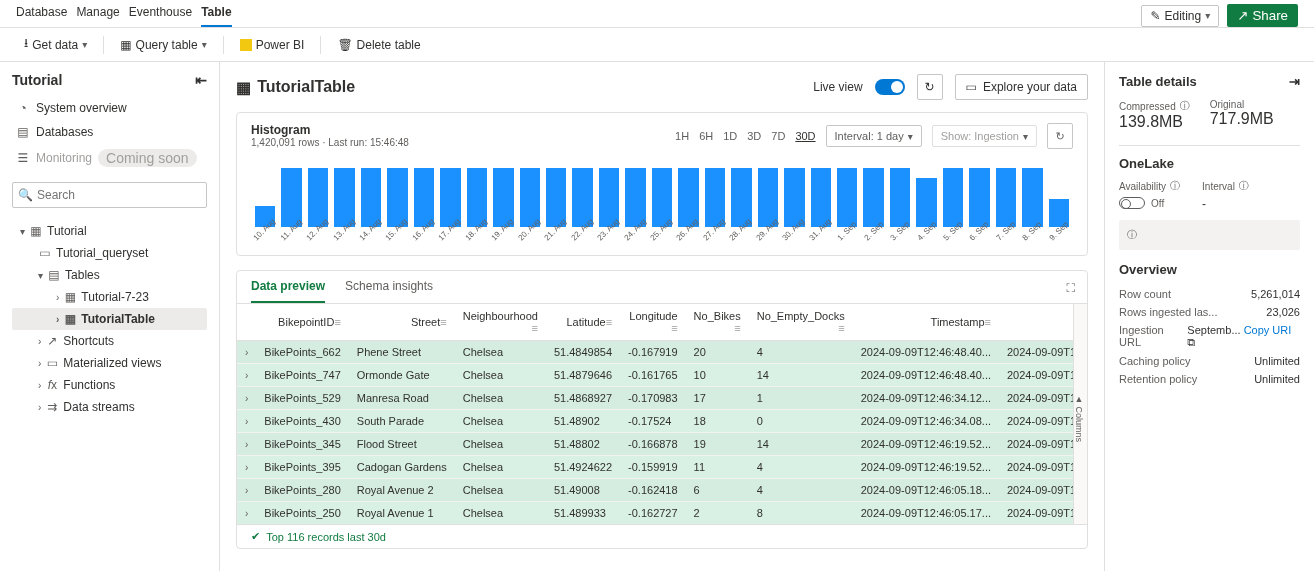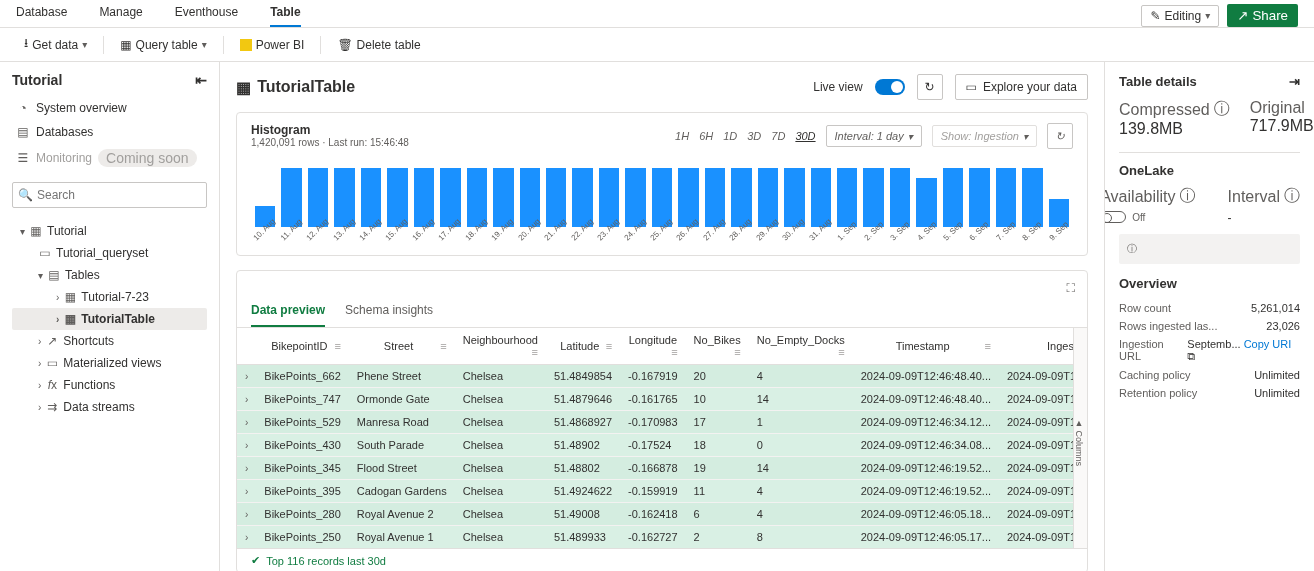--- a/index.html
+++ b/index.html
@@ -1,18 +1,18 @@
 <!DOCTYPE html>
 <html><head>
 <meta charset="utf-8">
 <style>
 * { box-sizing: border-box; margin: 0; padding: 0; }
 body { font-family: "Segoe UI", -apple-system, sans-serif; font-size: 12px; color: #323130; background: #fff; width: 1314px; height: 571px; overflow: hidden; }
 .top-tabs { display: flex; align-items: center; justify-content: space-between; padding: 4px 16px 0; border-bottom: 1px solid #e1dfdd; height: 28px; }
-.top-tabs-left { display: flex; gap: 32px; }
+.top-tabs-left { display: flex; gap: 9px; }
 .top-tab { padding-bottom: 6px; cursor: pointer; color: #323130; border-bottom: 2px solid transparent; }
 .top-tab.active { font-weight: 600; border-bottom-color: #0078d4; }
 .top-tabs-right { display: flex; gap: 8px; align-items: center; }
 .btn-edit { display: flex; align-items: center; gap: 4px; border: 1px solid #c8c6c4; border-radius: 2px; padding: 3px 8px; cursor: pointer; background: #fff; }
 .btn-share { background: #107c41; color: #fff; border: none; border-radius: 2px; padding: 4px 10px; cursor: pointer; display: flex; align-items: center; gap: 4px; }
 .toolbar { display: flex; align-items: center; gap: 4px; padding: 6px 16px; border-bottom: 1px solid #e1dfdd; height: 34px; }
 .tool-btn { display: flex; align-items: center; gap: 4px; padding: 4px 8px; cursor: pointer; border-radius: 2px; }
 .divider { width: 1px; height: 18px; background: #e1dfdd; margin: 0 4px; }
 .pbi-icon { width: 12px; height: 12px; background: #f2c811; display: inline-block; }
 .main { display: flex; height: calc(571px - 62px); }
@@ -37,50 +37,50 @@
 .title-row .right { display: flex; align-items: center; gap: 12px; }
 .toggle { width: 30px; height: 16px; background: #0078d4; border-radius: 8px; position: relative; cursor: pointer; }
 .toggle::after { content: ""; position: absolute; right: 2px; top: 2px; width: 12px; height: 12px; background: #fff; border-radius: 50%; }
 .icon-btn { width: 26px; height: 26px; border: 1px solid #c8c6c4; border-radius: 2px; display: flex; align-items: center; justify-content: center; cursor: pointer; }
 .explore-btn { border: 1px solid #c8c6c4; border-radius: 2px; padding: 5px 10px; cursor: pointer; display: flex; align-items: center; gap: 6px; }
 .card { border: 1px solid #e1dfdd; border-radius: 4px; padding: 10px 14px; margin-bottom: 14px; }
 .histo-top { display: flex; justify-content: space-between; align-items: flex-start; margin-bottom: 5px; gap: 41px; }
 .histo-title { font-size: 12px; font-weight: 600; }
 .histo-sub { font-size: 10px; color: #605e5c; }
 .range-group { display: flex; align-items: center; gap: 10px; font-size: 11px; color: #605e5c; }
-.range-group span { cursor: pointer; font-style: italic; }
+.range-group span { cursor: pointer; }
 .range-group span.active { color: #323130; text-decoration: underline; }
 .interval-btn { border: 1px solid #c8c6c4; border-radius: 2px; padding: 4px 8px; cursor: pointer; display: flex; align-items: center; gap: 4px; font-size: 11px; }
 .show-btn { border: 1px solid #e1dfdd; border-radius: 2px; padding: 4px 8px; color: #a19f9d; display: flex; align-items: center; gap: 4px; font-size: 11px; }
 .chart { display: flex; align-items: flex-end; gap: 6px; height: 70px; margin-top: 8px; padding: 0 4px; }
 .bar { flex: 1; min-width: 0; background: #1a91ff; height: 85%; position: relative; }
 .bar-label { position: absolute; bottom: -18px; left: 50%; transform: translateX(-50%) rotate(-45deg); transform-origin: top left; font-size: 8px; color: #605e5c; white-space: nowrap; }
 .card.chart-card { padding-bottom: 28px; }
 .tabs { display: flex; gap: 20px; border-bottom: 1px solid #e1dfdd; margin-bottom: 0; }
 .tab { padding: 8px 0; cursor: pointer; color: #605e5c; border-bottom: 2px solid transparent; font-size: 12px; }
 .tab.active { color: #107c41; border-bottom-color: #107c41; font-weight: 600; }
 .preview-card { border: 1px solid #e1dfdd; border-radius: 4px; position: relative; }
-.preview-card .tabs { padding: 0 14px; margin-top: 24px; }
+.preview-card .tabs { padding: 0 14px; }
 .expand-btn { position: absolute; right: 12px; top: 10px; cursor: pointer; color: #605e5c; }
 .tbl-wrap { overflow-x: auto; }
 table.data { width: 100%; border-collapse: collapse; font-size: 11px; }
-table.data th { text-align: center; padding: 6px 8px; color: #323130; font-weight: 400; background: #fff; border-bottom: 1px solid #e1dfdd; position: relative; }
+table.data th { text-align: right; padding: 6px 8px; color: #323130; font-weight: 400; background: #fff; border-bottom: 1px solid #e1dfdd; position: relative; }
 table.data th .sort { float: right; color: #a19f9d; }
 table.data td { padding: 5px 8px; border-bottom: 1px solid #f3f2f1; white-space: nowrap; overflow: hidden; text-overflow: ellipsis; }
 table.data tr.dr { background: #d4ede0; }
 table.data tr.dr:nth-child(even) { background: #d9f0e4; }
 .col-sidebar { width: 14px; background: #faf9f8; border-left: 1px solid #e1dfdd; writing-mode: vertical-lr; font-size: 9px; text-align: center; color: #605e5c; padding-top: 8px; }
 .preview-body { display: flex; }
 .tbl-wrap { flex: 1; max-height: 220px; overflow: auto; }
 .footer-note { display: flex; align-items: center; gap: 6px; padding: 5px 14px; font-size: 11px; color: #107c41; border-top: 1px solid #e1dfdd; }
 .right-panel { width: 210px; border-left: 1px solid #e1dfdd; padding: 12px 14px; overflow: auto; }
 .rp-header { display: flex; align-items: center; justify-content: space-between; font-size: 13px; font-weight: 600; margin-bottom: 10px; }
 .metric-row { display: flex; gap: 20px; margin-bottom: 14px; }
 .metric { }
-.metric-label { font-size: 16px; color: #605e5c; display: flex; align-items: center; gap: 4px; }
+.metric-label { font-size: 10px; color: #605e5c; display: flex; align-items: center; gap: 4px; }
 .metric-val { font-size: 16px; font-weight: 400; }
 .sep { border: none; border-top: 1px solid #e1dfdd; margin: 6px 0 10px; }
 .rp-section { font-size: 13px; font-weight: 600; margin-bottom: 8px; }
 .rp-row { display: flex; justify-content: space-between; font-size: 11px; padding: 3px 0; color: #605e5c; }
 .rp-row .v { color: #323130; }
 .small-toggle { display: flex; align-items: center; gap: 6px; font-size: 10px; color: #605e5c; }
 .toggle-off { width: 26px; height: 12px; border: 1px solid #605e5c; border-radius: 6px; position: relative; }
 .toggle-off::after { content: ""; position: absolute; left: 1px; top: 1px; width: 8px; height: 8px; border: 1px solid #605e5c; border-radius: 50%; }
 .info-box { background: #f3f2f1; border-radius: 2px; padding: 8px; font-size: 10px; color: #605e5c; display: flex; gap: 6px; margin: 8px 0 12px; }
 .chev { font-size: 10px; color: #605e5c; }
@@ -493,21 +493,21 @@
         </div>
         <div class="metric-val">139.8MB</div>
       </div>
       <div class="metric">
         <div class="metric-label">Original</div>
         <div class="metric-val">717.9MB</div>
       </div>
     </div>
     <hr class="sep">
     <div class="rp-section">OneLake</div>
-    <div style="display:flex; gap:32px; margin-bottom:9px;justify-content:flex-end;">
+    <div style="display:flex; gap:22px; margin-bottom:9px;">
       <div>
         <div class="metric-label">
           <span>Availability</span>
           <span style="cursor:pointer;">ⓘ</span>
         </div>
         <div class="small-toggle" style="margin-top:4px;">
           <div class="toggle-off"></div>
           <span>Off</span>
         </div>
       </div>

